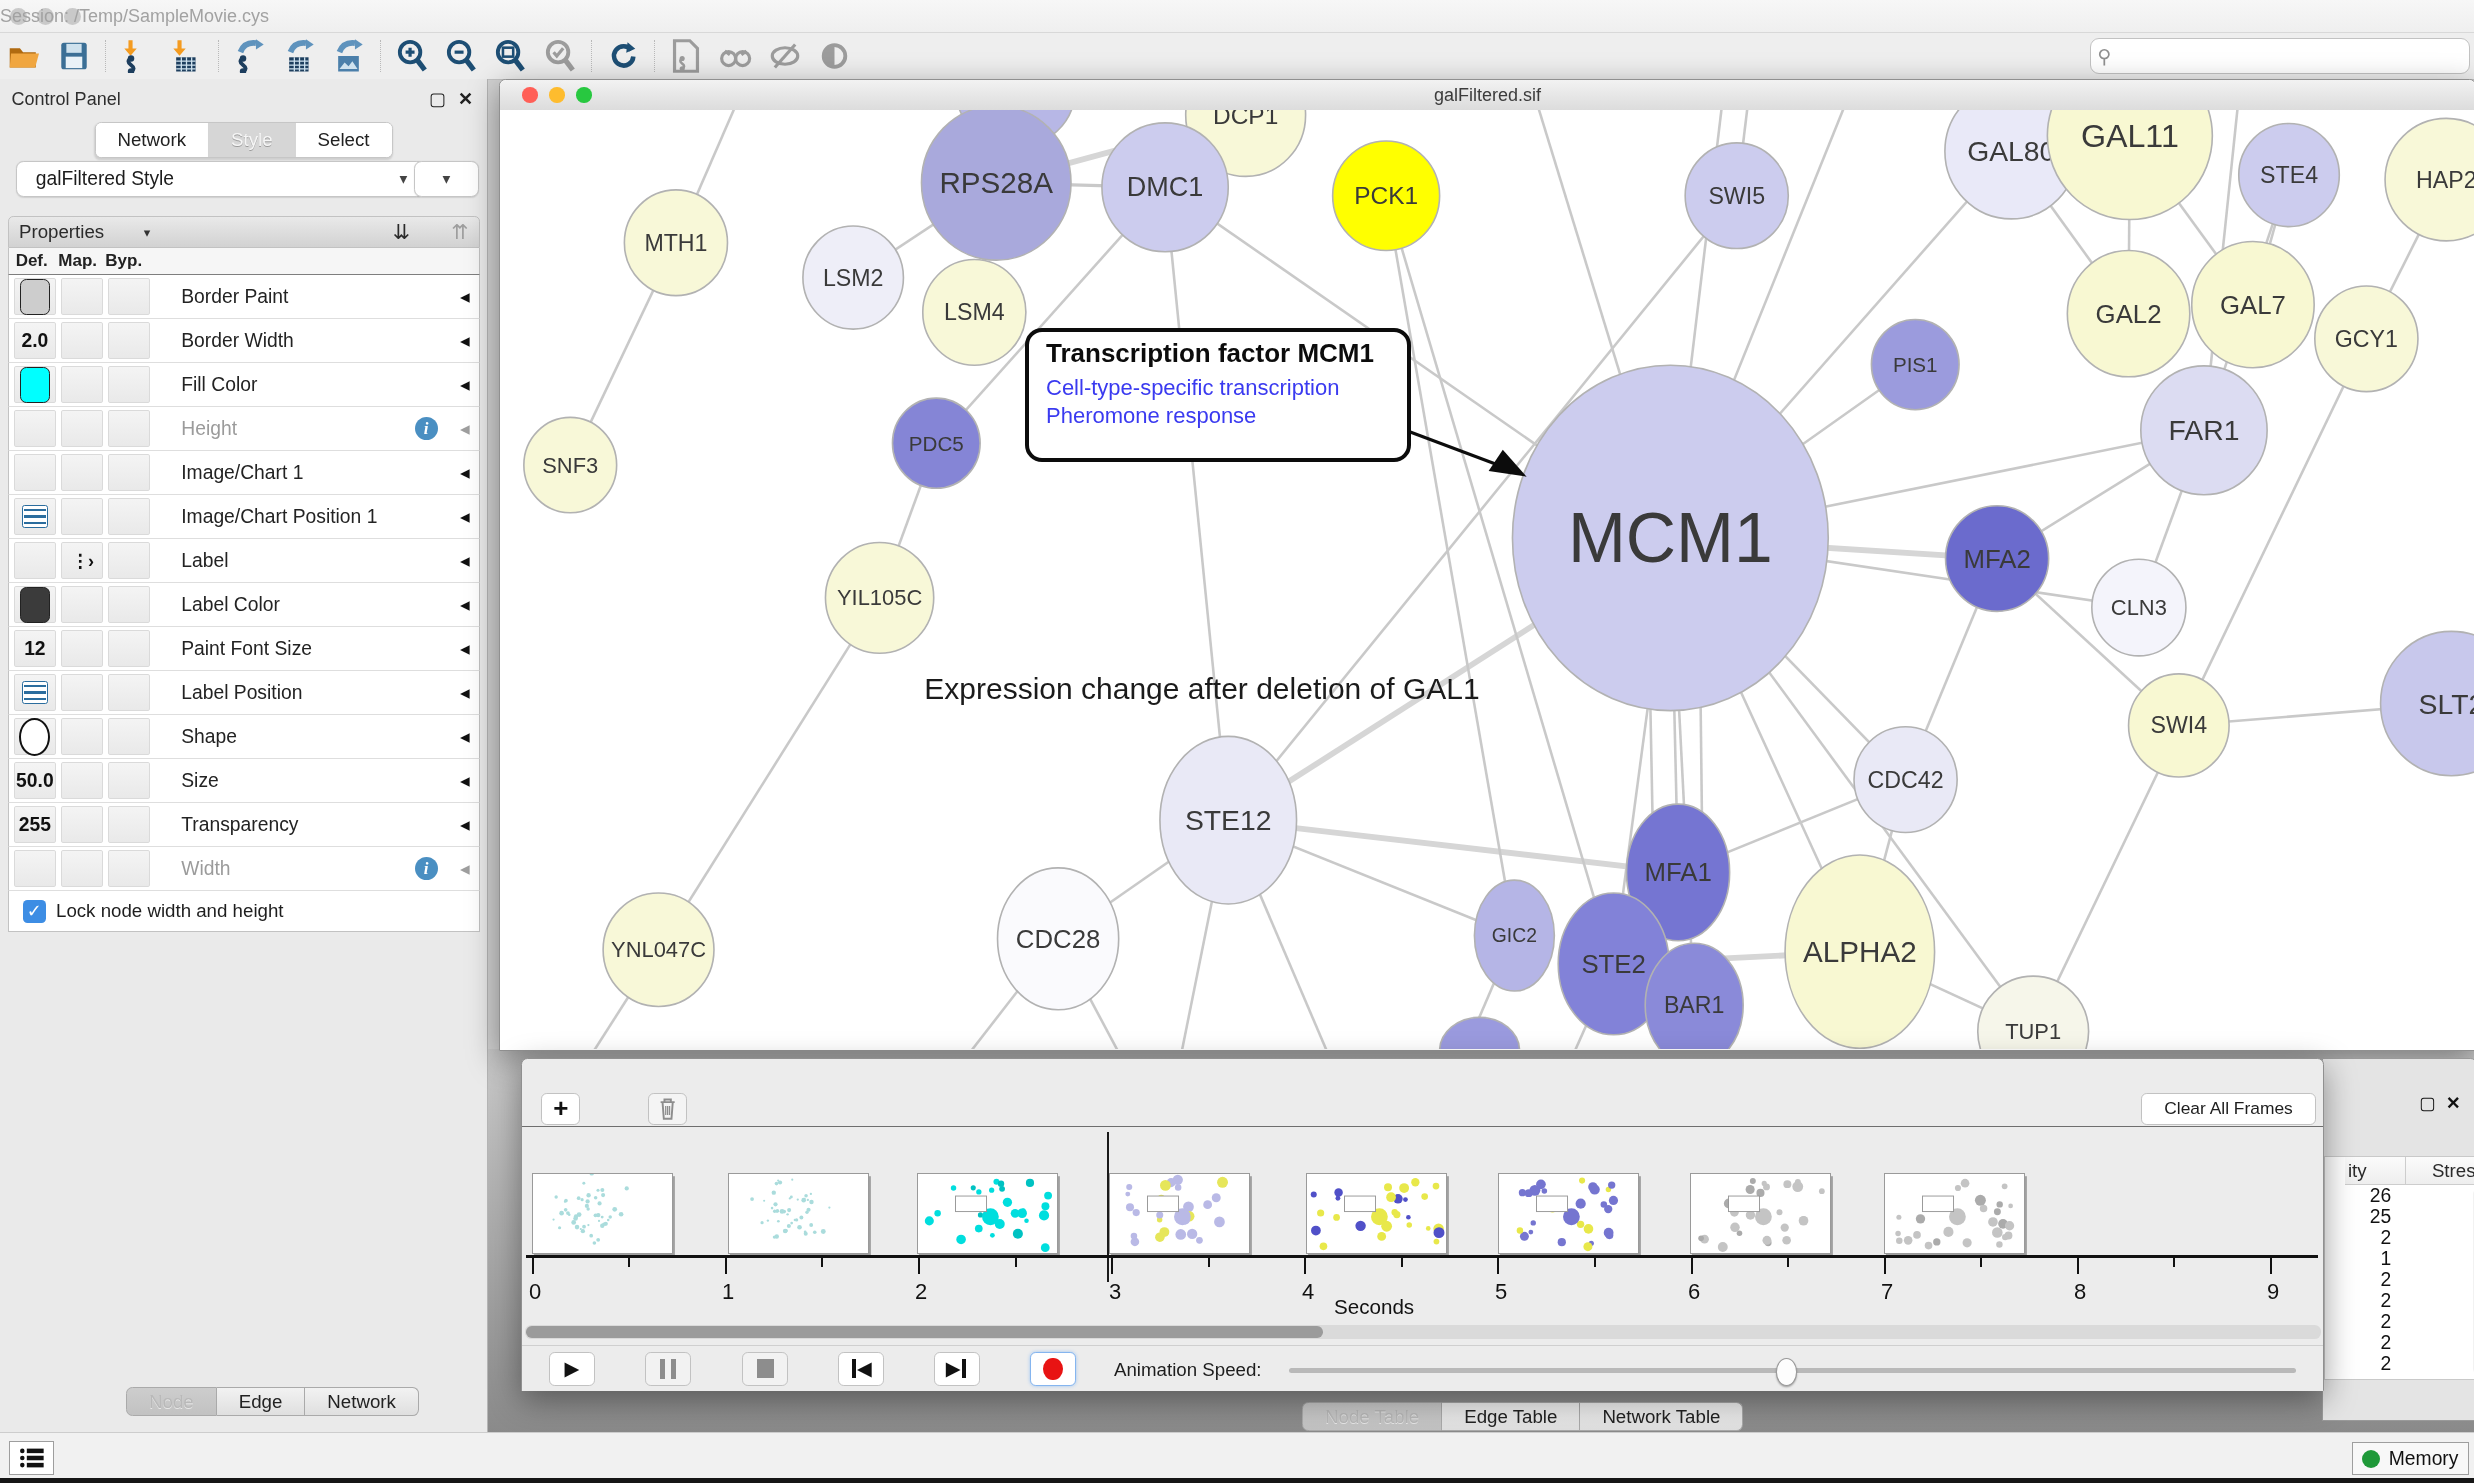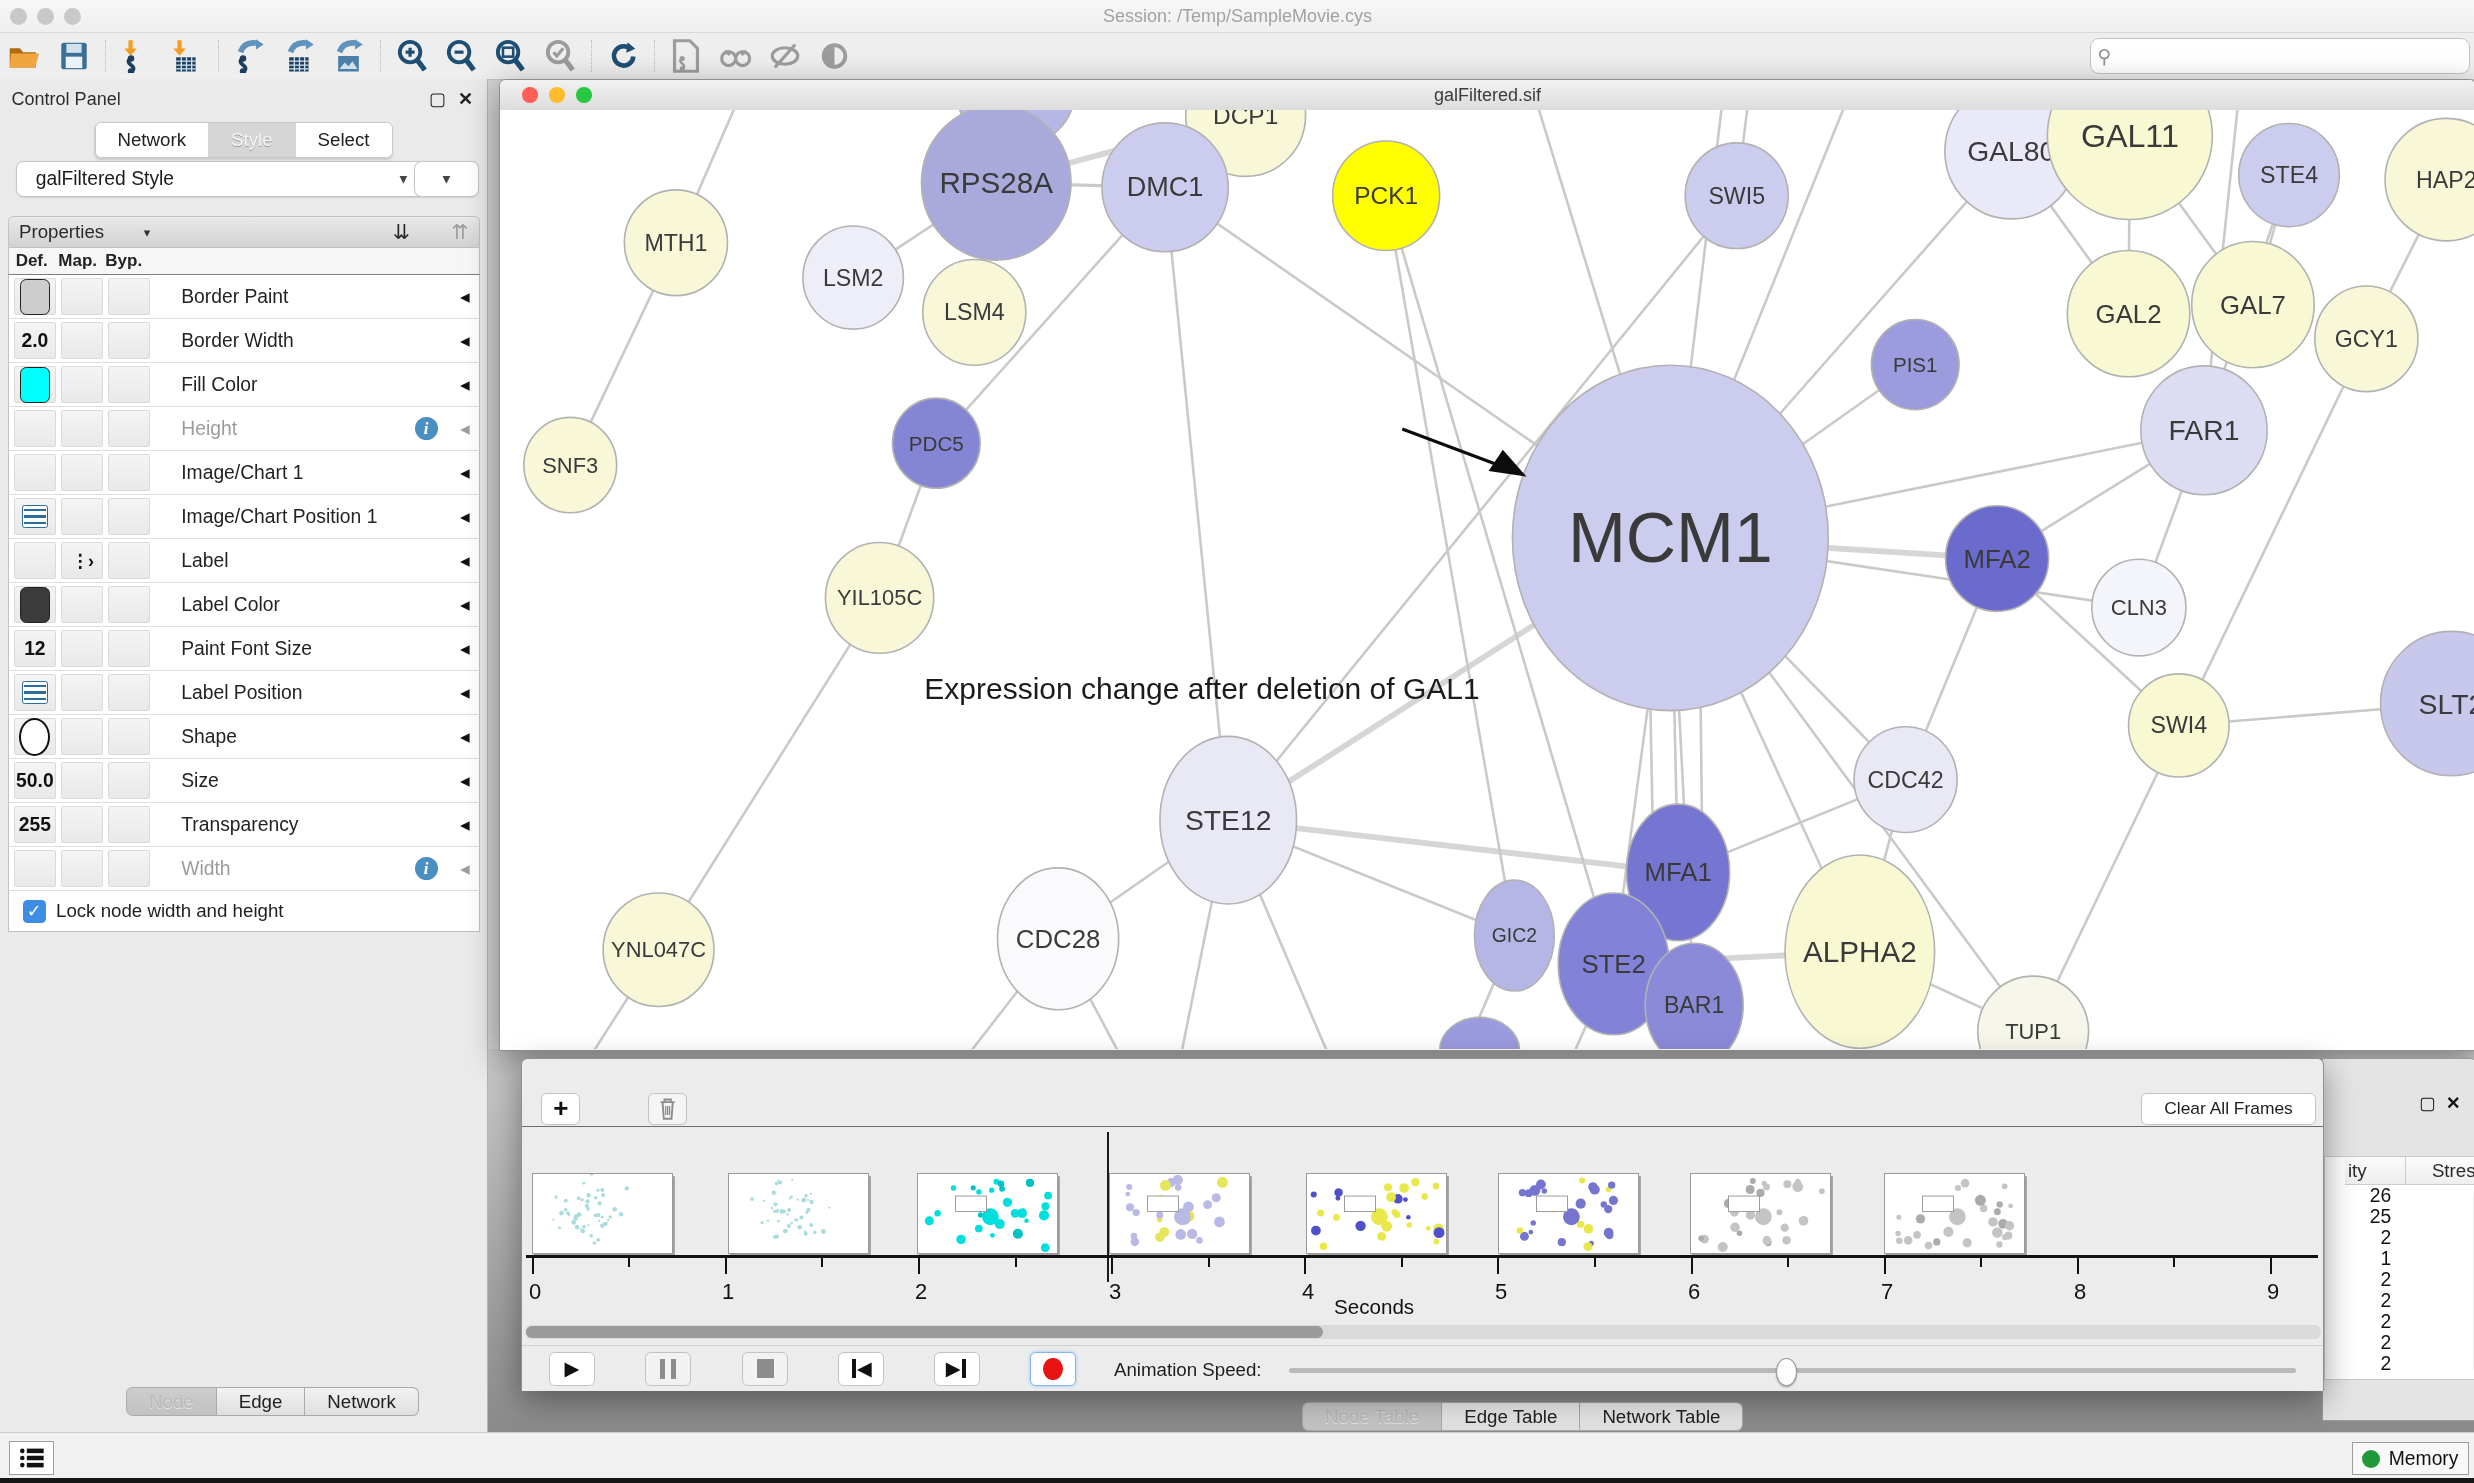--- a/index.html
+++ b/index.html
@@ -1,21 +1,21 @@
 <!DOCTYPE html>
 <html style="font-size:10.3px"><head>
 <meta charset="utf-8">
 <style>
   html,body{margin:0;padding:0;}
   body{font-family:"Liberation Sans",sans-serif;background:#d0d0d0;}
   #root{position:relative;width:2475px;height:1484px;overflow:hidden;background:#d2d2d2;}
   
   .app-titlebar{position:absolute;left:0;top:0;width:2475px;height:32px;background:linear-gradient(#f7f7f7,#efefef);border-bottom:0.6px solid #d8d8d8;}
   .traffic{position:absolute;border-radius:50%;}
-  .app-title{position:absolute;left:0;right:0;top:5.8px;text-align:center;font-size:18px;color:#a2a2a2;}
+  .app-title{position:absolute;left:0;right:0;top:5.8px;font-size:18px;color:#a2a2a2;}
   .toolbar{position:absolute;left:0;top:33px;width:2475px;height:46px;background:#eeeeee;border-bottom:1.3px solid #c3c3c3;display:flex;align-items:center;}
   .tbicon{width:34px;height:34px;margin:0 7.7px;display:flex;align-items:center;justify-content:center;flex:0 0 auto;}
   .tbsep{width:0;height:32px;border-left:1.3px dotted #b9b9b9;margin:0 6.4px;flex:0 0 auto;}
   .search-box{position:absolute;right:5.2px;top:5.2px;width:378px;height:34px;background:#fff;border:1.3px solid #c2c2c2;border-radius:9px;display:flex;align-items:center;color:#8a8a8a;}
   .search-box .mag{font-size:19.3px;margin:0 6.4px;color:#909090;}
   
   .desk-bottom{position:absolute;left:0;top:1049px;width:2475px;height:383px;background:linear-gradient(#c9c9c9,#8a8a8a);}
   .black-bar{position:absolute;left:0;top:1478px;width:2475px;height:5.2px;background:#161616;}
   
   .control-panel{position:absolute;left:0;top:79px;width:487px;height:1353px;background:#eaeaea;border-right:1.3px solid #b5b5b5;}
@@ -644,20 +644,27 @@
             <text x="2379" y="1430" text-anchor="middle" dominant-baseline="central" font-size="34" fill="#3a3a3a">TUP1</text>
           </g>
           <g>
             <ellipse cx="1520" cy="1460" rx="62" ry="52" fill="#9a9ade" stroke="#b2b2b2" stroke-width="2.5"></ellipse>
           </g>
           <g>
             <line x1="1400" y1="495" x2="1555" y2="553" stroke="#0c0c0c" stroke-width="5"></line>
             <polygon points="1593,569 1534,560 1556,527" fill="#0c0c0c"></polygon>
           </g>
         </svg>
+      <div class="annotation">
+        <div class="ann-title">Transcription factor MCM1</div>
+        <div id="ann-links">
+            <div class="ann-link" style="color: rgb(58, 58, 240);">Cell-type-specific transcription</div>
+            <div class="ann-link" style="color: rgb(58, 58, 240);">Pheromone response</div>
+          </div>
+      </div>
       <div class="caption">Expression change after deletion of GAL1</div>
     </div>
   </div>
 
   <div id="tablepanel">
     <div class="tp-btns">
       <span>▢</span>
       <span style="font-weight:bold;">✕</span>
     </div>
     <div class="tp-table">

